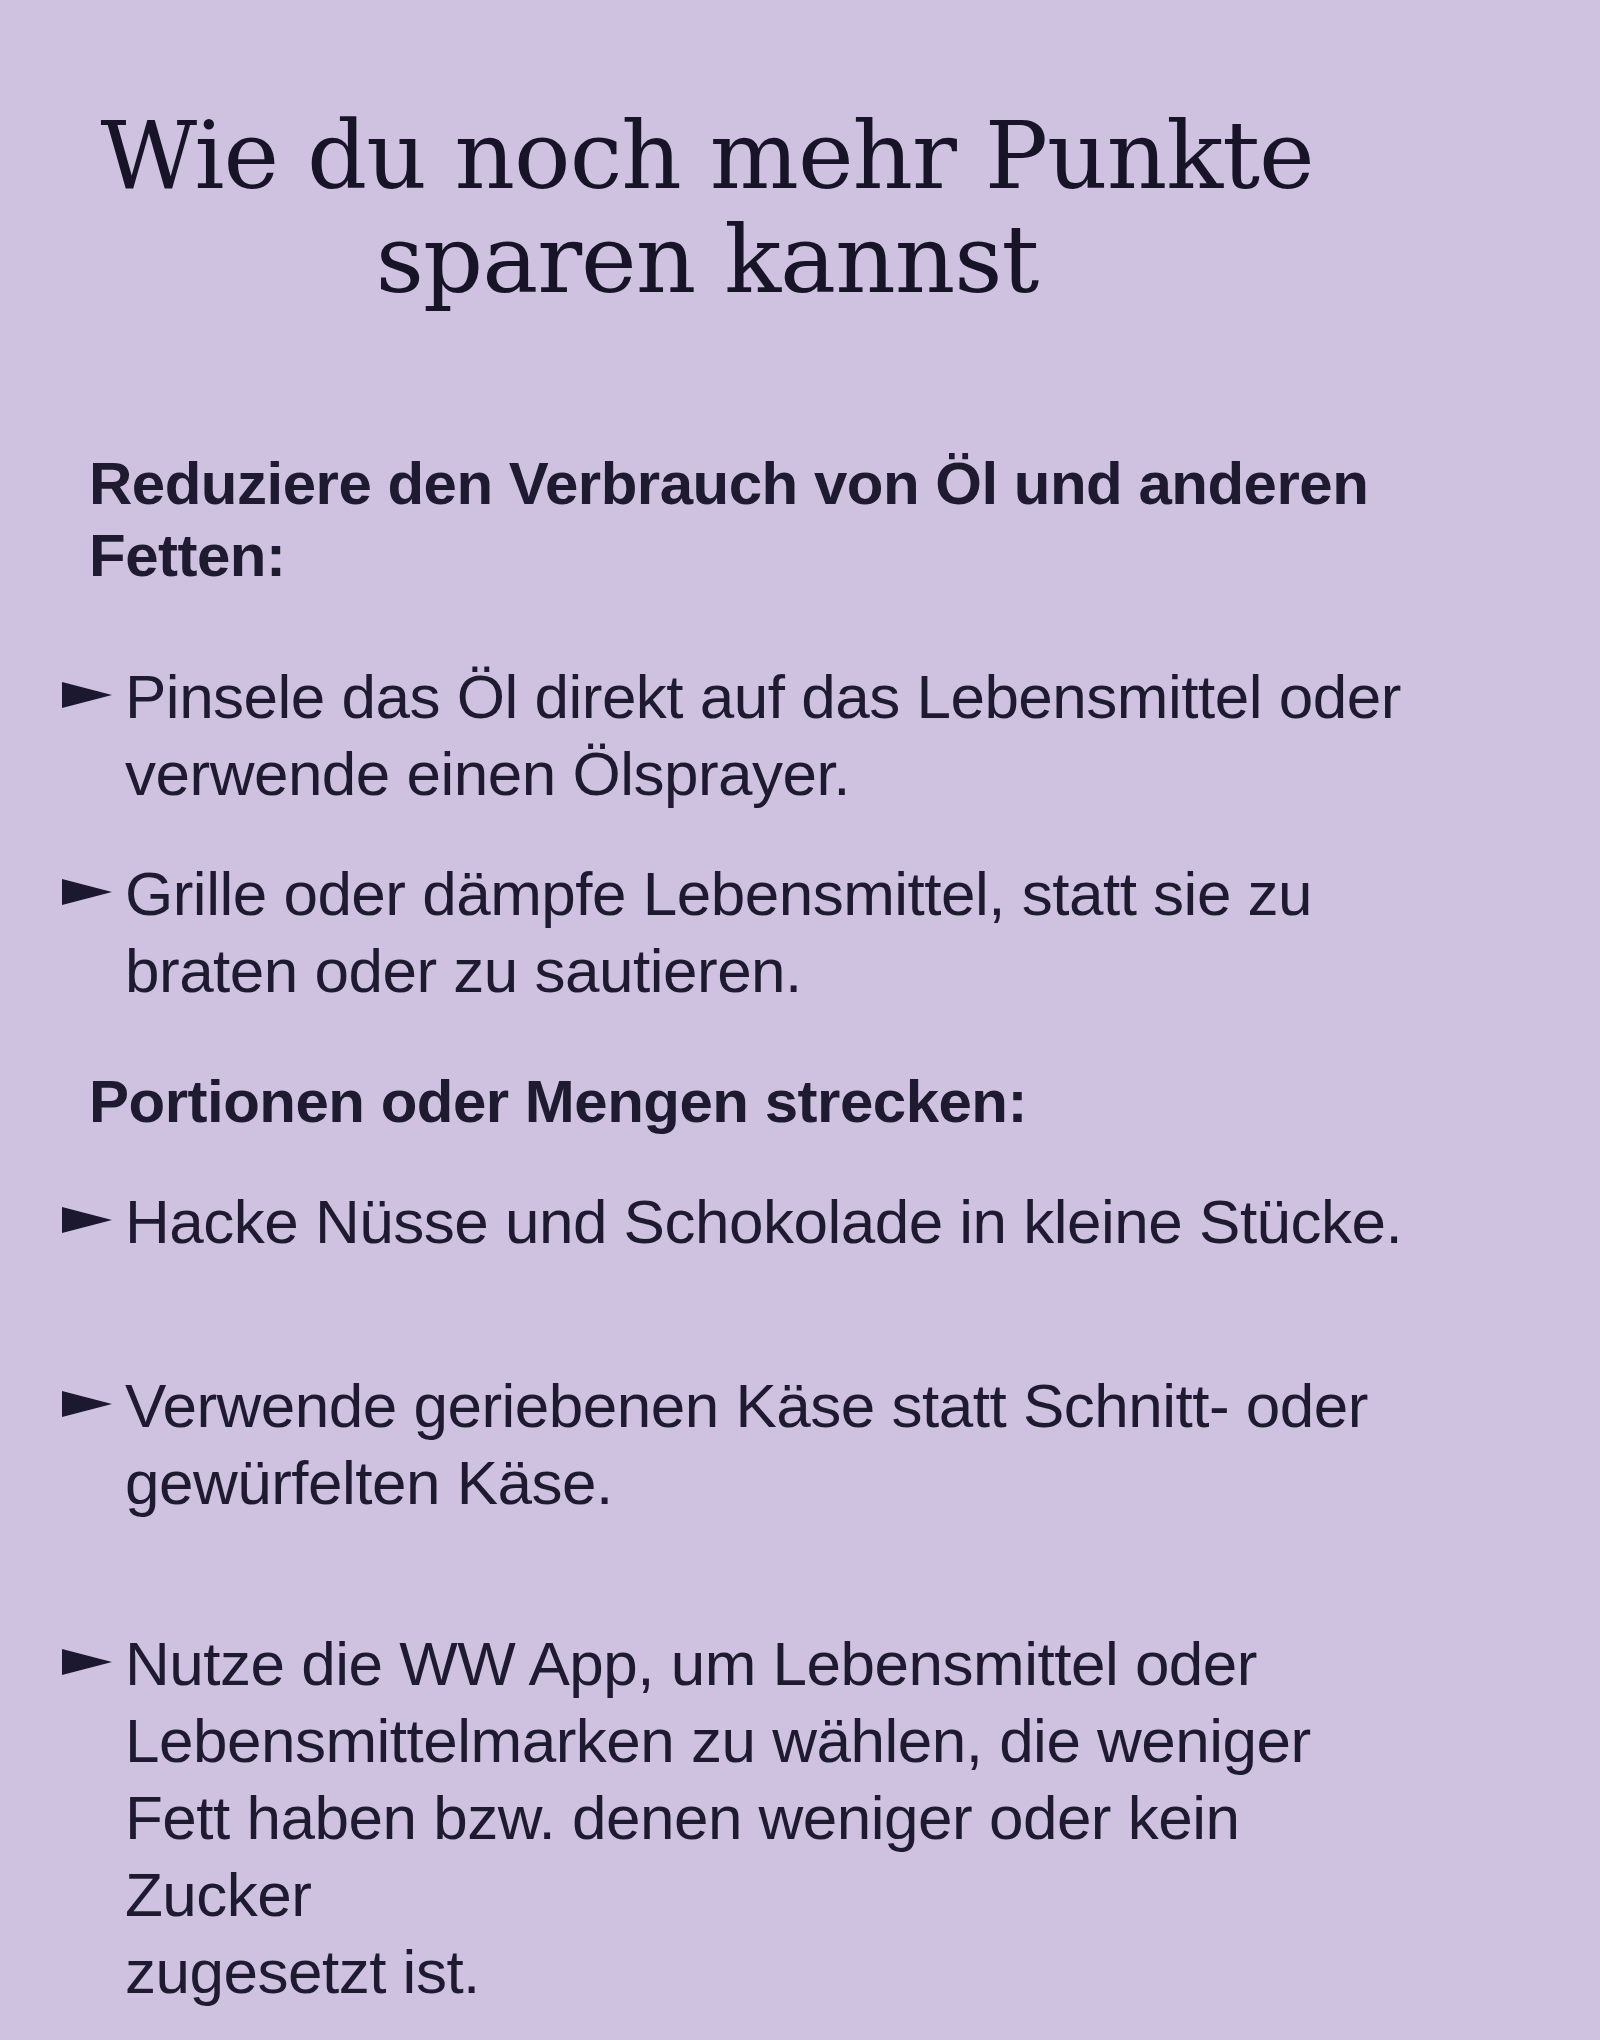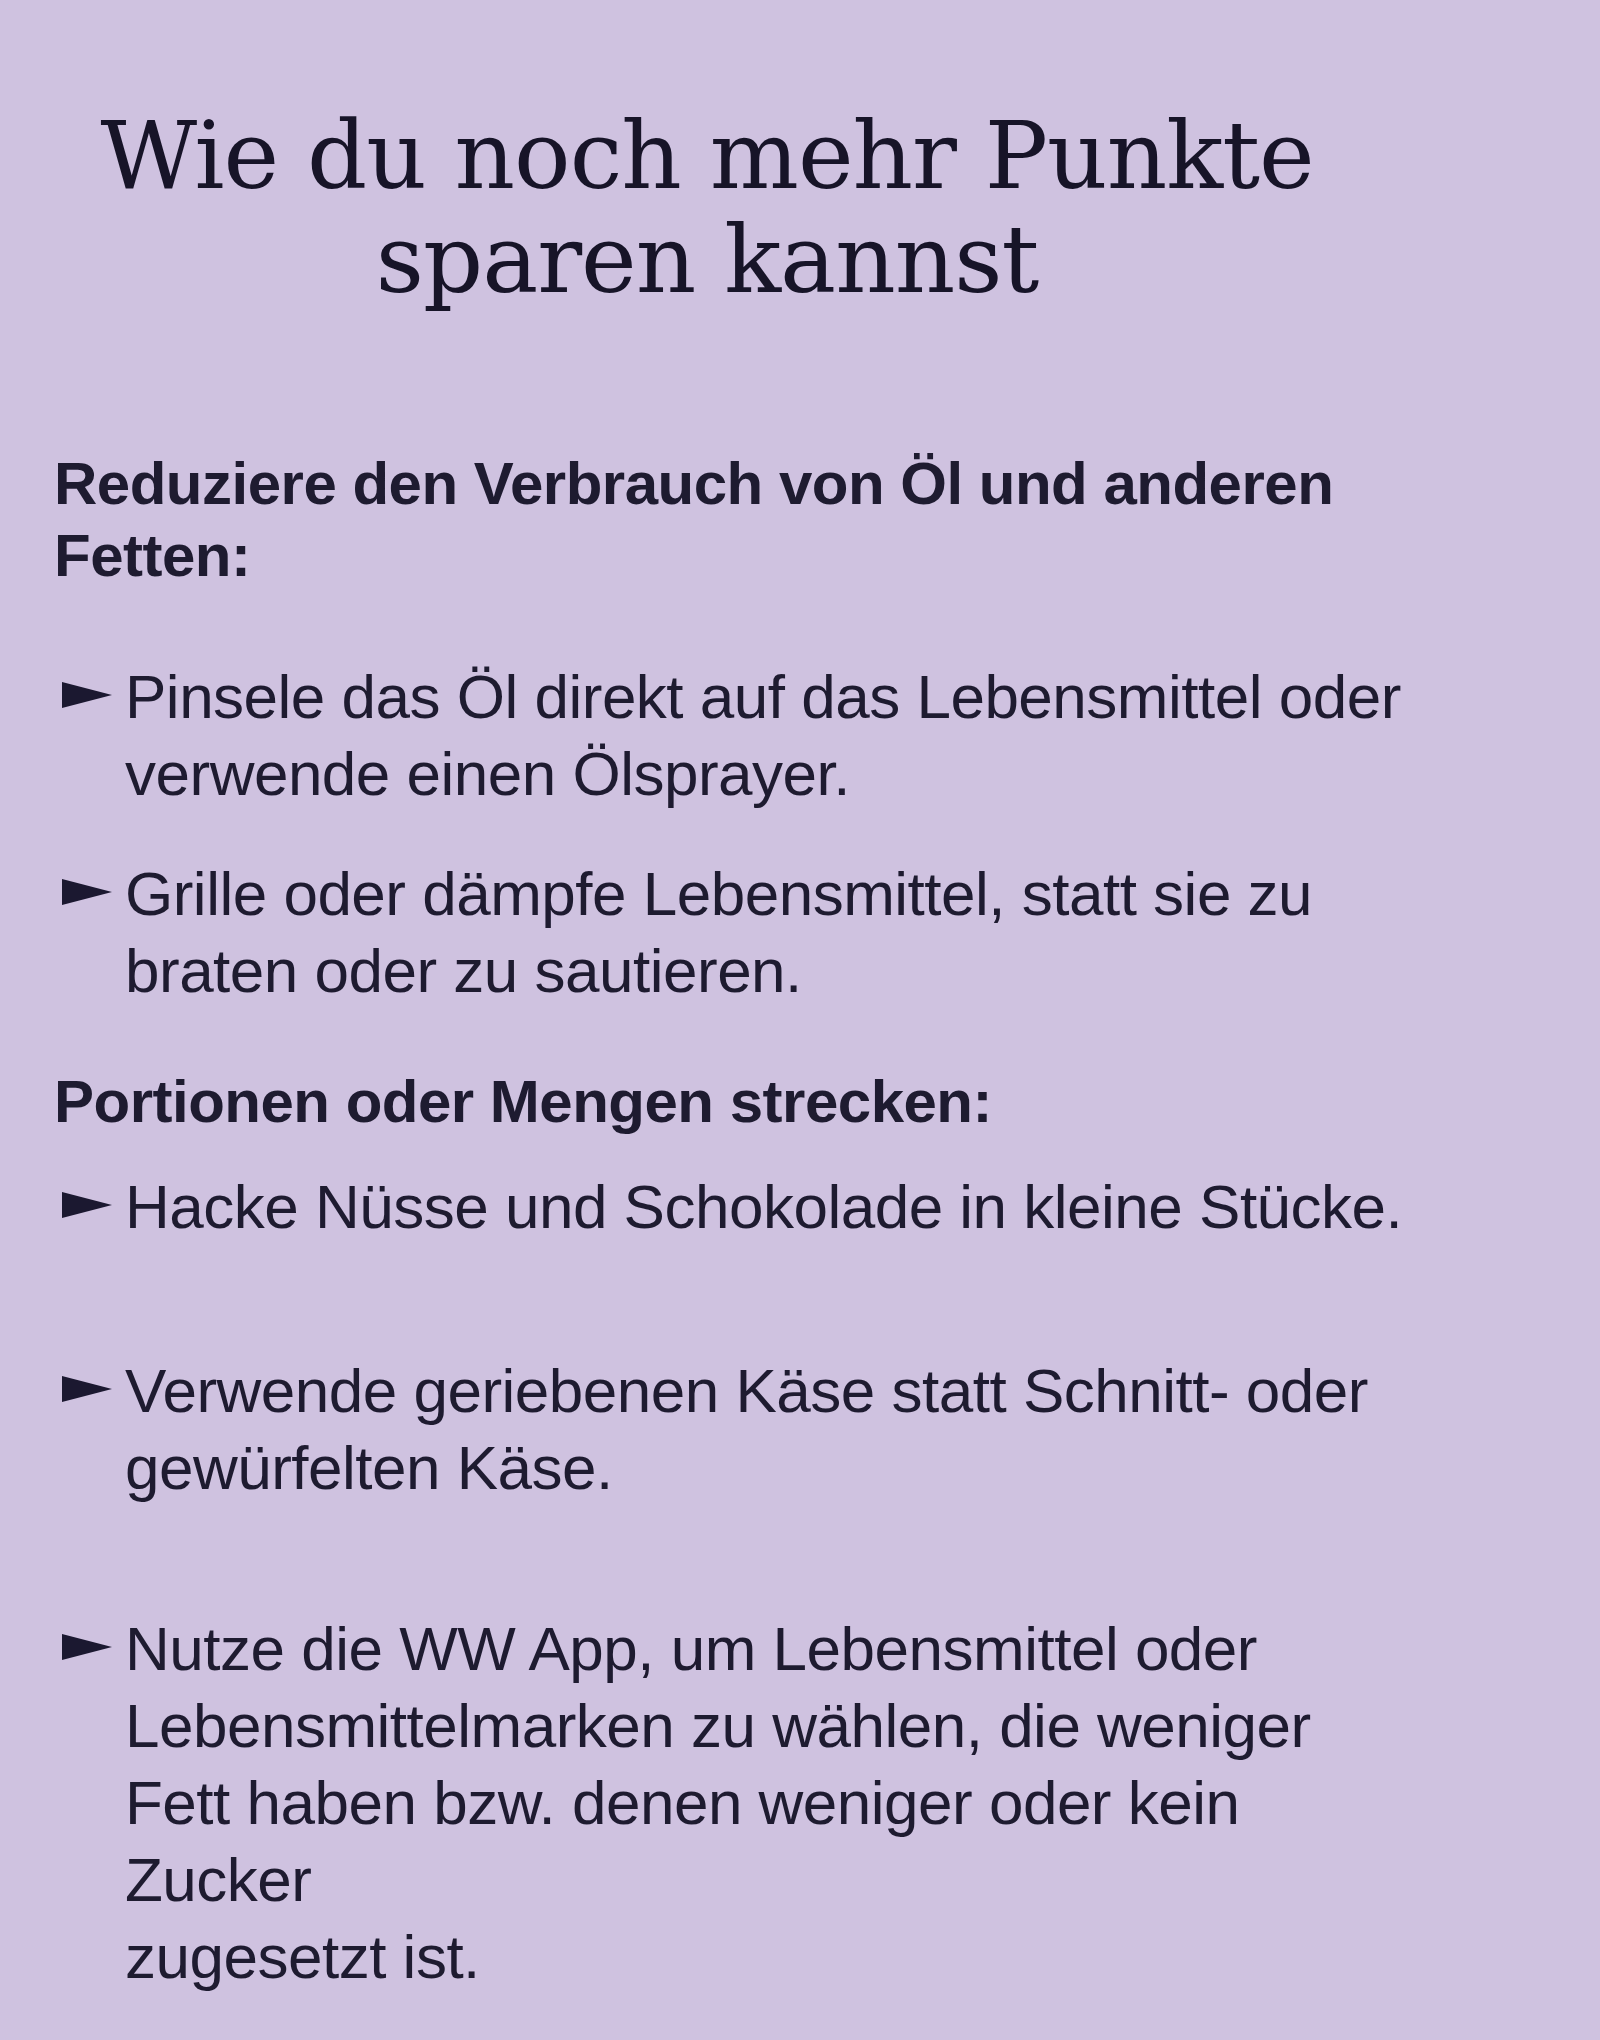--- a/index.html
+++ b/index.html
@@ -26,21 +26,21 @@
     text-align: center;
     color: #171428;
     padding-top: 104px;
     margin: 0;
     white-space: pre-line;
   }
   .heading {
     font-size: 60px;
     font-weight: 700;
     line-height: 72px;
-    padding-left: 54px;
+    padding-left: 89px;
     margin: 0;
     white-space: pre-line;
     letter-spacing: -0.5px;
   }
   .heading-fats   { margin-top: 136px; }
   .heading-spread { margin-top: 57px; }
   .bullet {
     display: flex;
     align-items: flex-start;
     margin: 0;
@@ -61,21 +61,21 @@
   .bullet-text {
     font-size: 62px;
     font-weight: 400;
     line-height: 77px;
     letter-spacing: -0.5px;
     white-space: pre-line;
     margin: 0;
   }
   .b1 { margin-top: 43px; }
   .b2 { margin-top: 66px; }
-  .b3 { margin-top: 30px; }
+  .b3 { margin-top: 45px; }
   .b4 { margin-top: 107px; }
   .b5 { margin-top: 104px; }
 </style>
 </head>
 <body>
 
 <div class="wrapper">
 
   <h1 class="title">Wie du noch mehr Punkte
 sparen kannst</h1>

